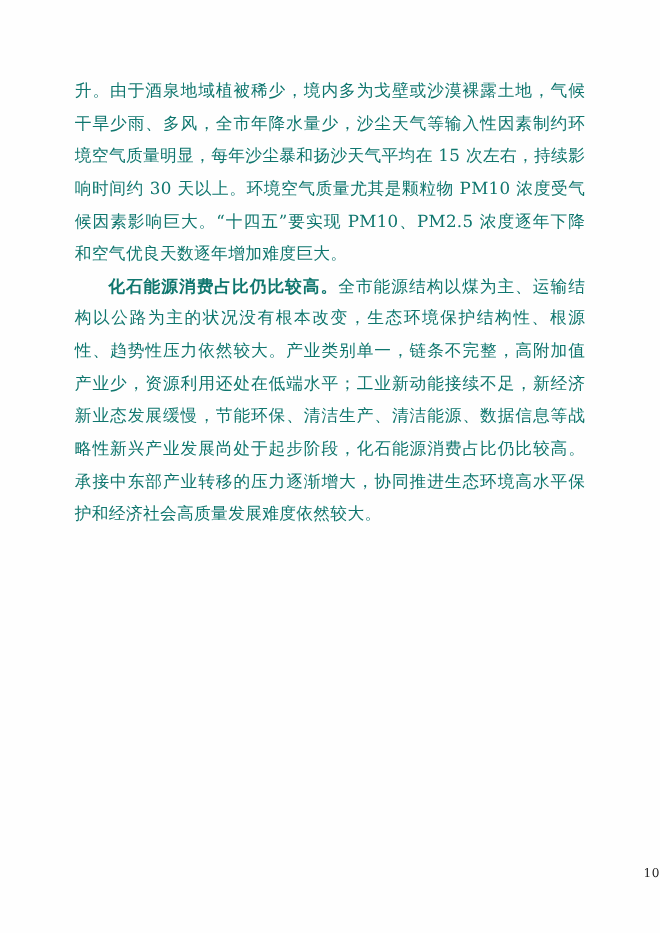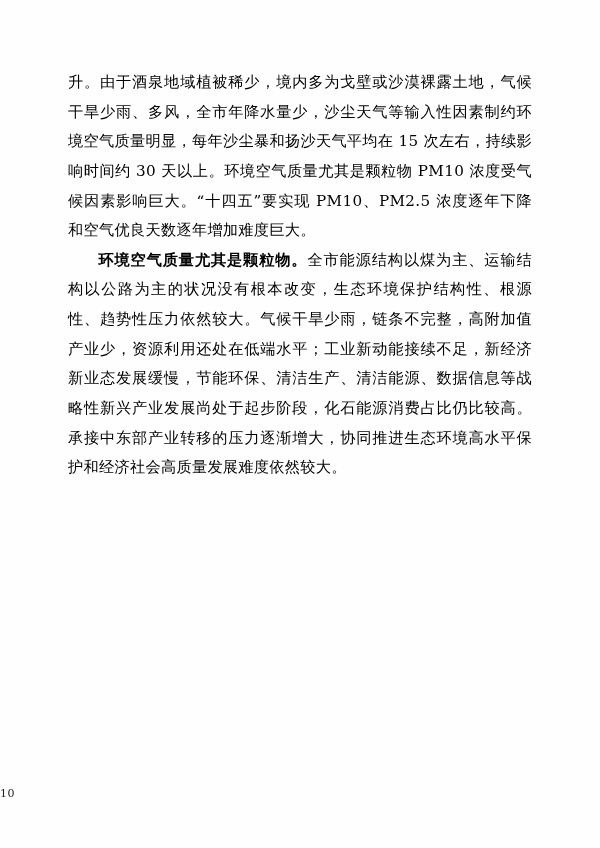--- a/index.html
+++ b/index.html
@@ -21,55 +21,55 @@
     box-sizing: border-box;
     padding: 68px 68px 40px 68px;
     background: #fefefe;
   }
   .doc-body {
     font-size: 15.2px;
     line-height: 1.95;
     text-align: justify;
     text-justify: inter-ideograph;
     letter-spacing: 0.3px;
-    color: #000000;
+    color: #0f766e;
   }
   .para {
     margin: 0 0 0 0;
     text-indent: 0;
   }
   .para.indent {
     text-indent: 2em;
   }
   .para .lead {
     font-weight: 600;
   }
   .page-number {
     position: absolute;
     left: 0;
     right: 0;
     bottom: 48px;
-    text-align: left;
+    text-align: right;
     font-size: 11px;
     font-family: "DejaVu Serif", "Liberation Serif", serif;
     color: #222;
     letter-spacing: 0.5px;
   }
 </style>
 </head>
 <body>
 
 <div class="page">
   <div class="doc-body">
 
     <p class="para">
       <span>升。由于酒泉地域植被稀少，境内多为戈壁或沙漠裸露土地，气候干旱少雨、多风，全市年降水量少，沙尘天气等输入性因素制约环境空气质量明显，每年沙尘暴和扬沙天气平均在 15 次左右，持续影响时间约 30 天以上。环境空气质量尤其是颗粒物 PM10 浓度受气候因素影响巨大。“十四五”要实现 PM10、PM2.5 浓度逐年下降和空气优良天数逐年增加难度巨大。</span>
     </p>
 
     <p class="para indent">
-      <span class="lead">环境空气质量尤其是颗粒物。</span><span>全市能源结构以煤为主、运输结构以公路为主的状况没有根本改变，生态环境保护结构性、根源性、趋势性压力依然较大。气候干旱少雨，链条不完整，高附加值产业少，资源利用还处在低端水平；工业新动能接续不足，新经济新业态发展缓慢，节能环保、清洁生产、清洁能源、数据信息等战略性新兴产业发展尚处于起步阶段，化石能源消费占比仍比较高。承接中东部产业转移的压力逐渐增大，协同推进生态环境高水平保护和经济社会高质量发展难度依然较大。</span>
+      <span class="lead">化石能源消费占比仍比较高。</span><span>全市能源结构以煤为主、运输结构以公路为主的状况没有根本改变，生态环境保护结构性、根源性、趋势性压力依然较大。产业类别单一，链条不完整，高附加值产业少，资源利用还处在低端水平；工业新动能接续不足，新经济新业态发展缓慢，节能环保、清洁生产、清洁能源、数据信息等战略性新兴产业发展尚处于起步阶段，化石能源消费占比仍比较高。承接中东部产业转移的压力逐渐增大，协同推进生态环境高水平保护和经济社会高质量发展难度依然较大。</span>
     </p>
 
 
   </div>
 
   <div class="page-number">10</div>
 </div>
 
 </body></html>

